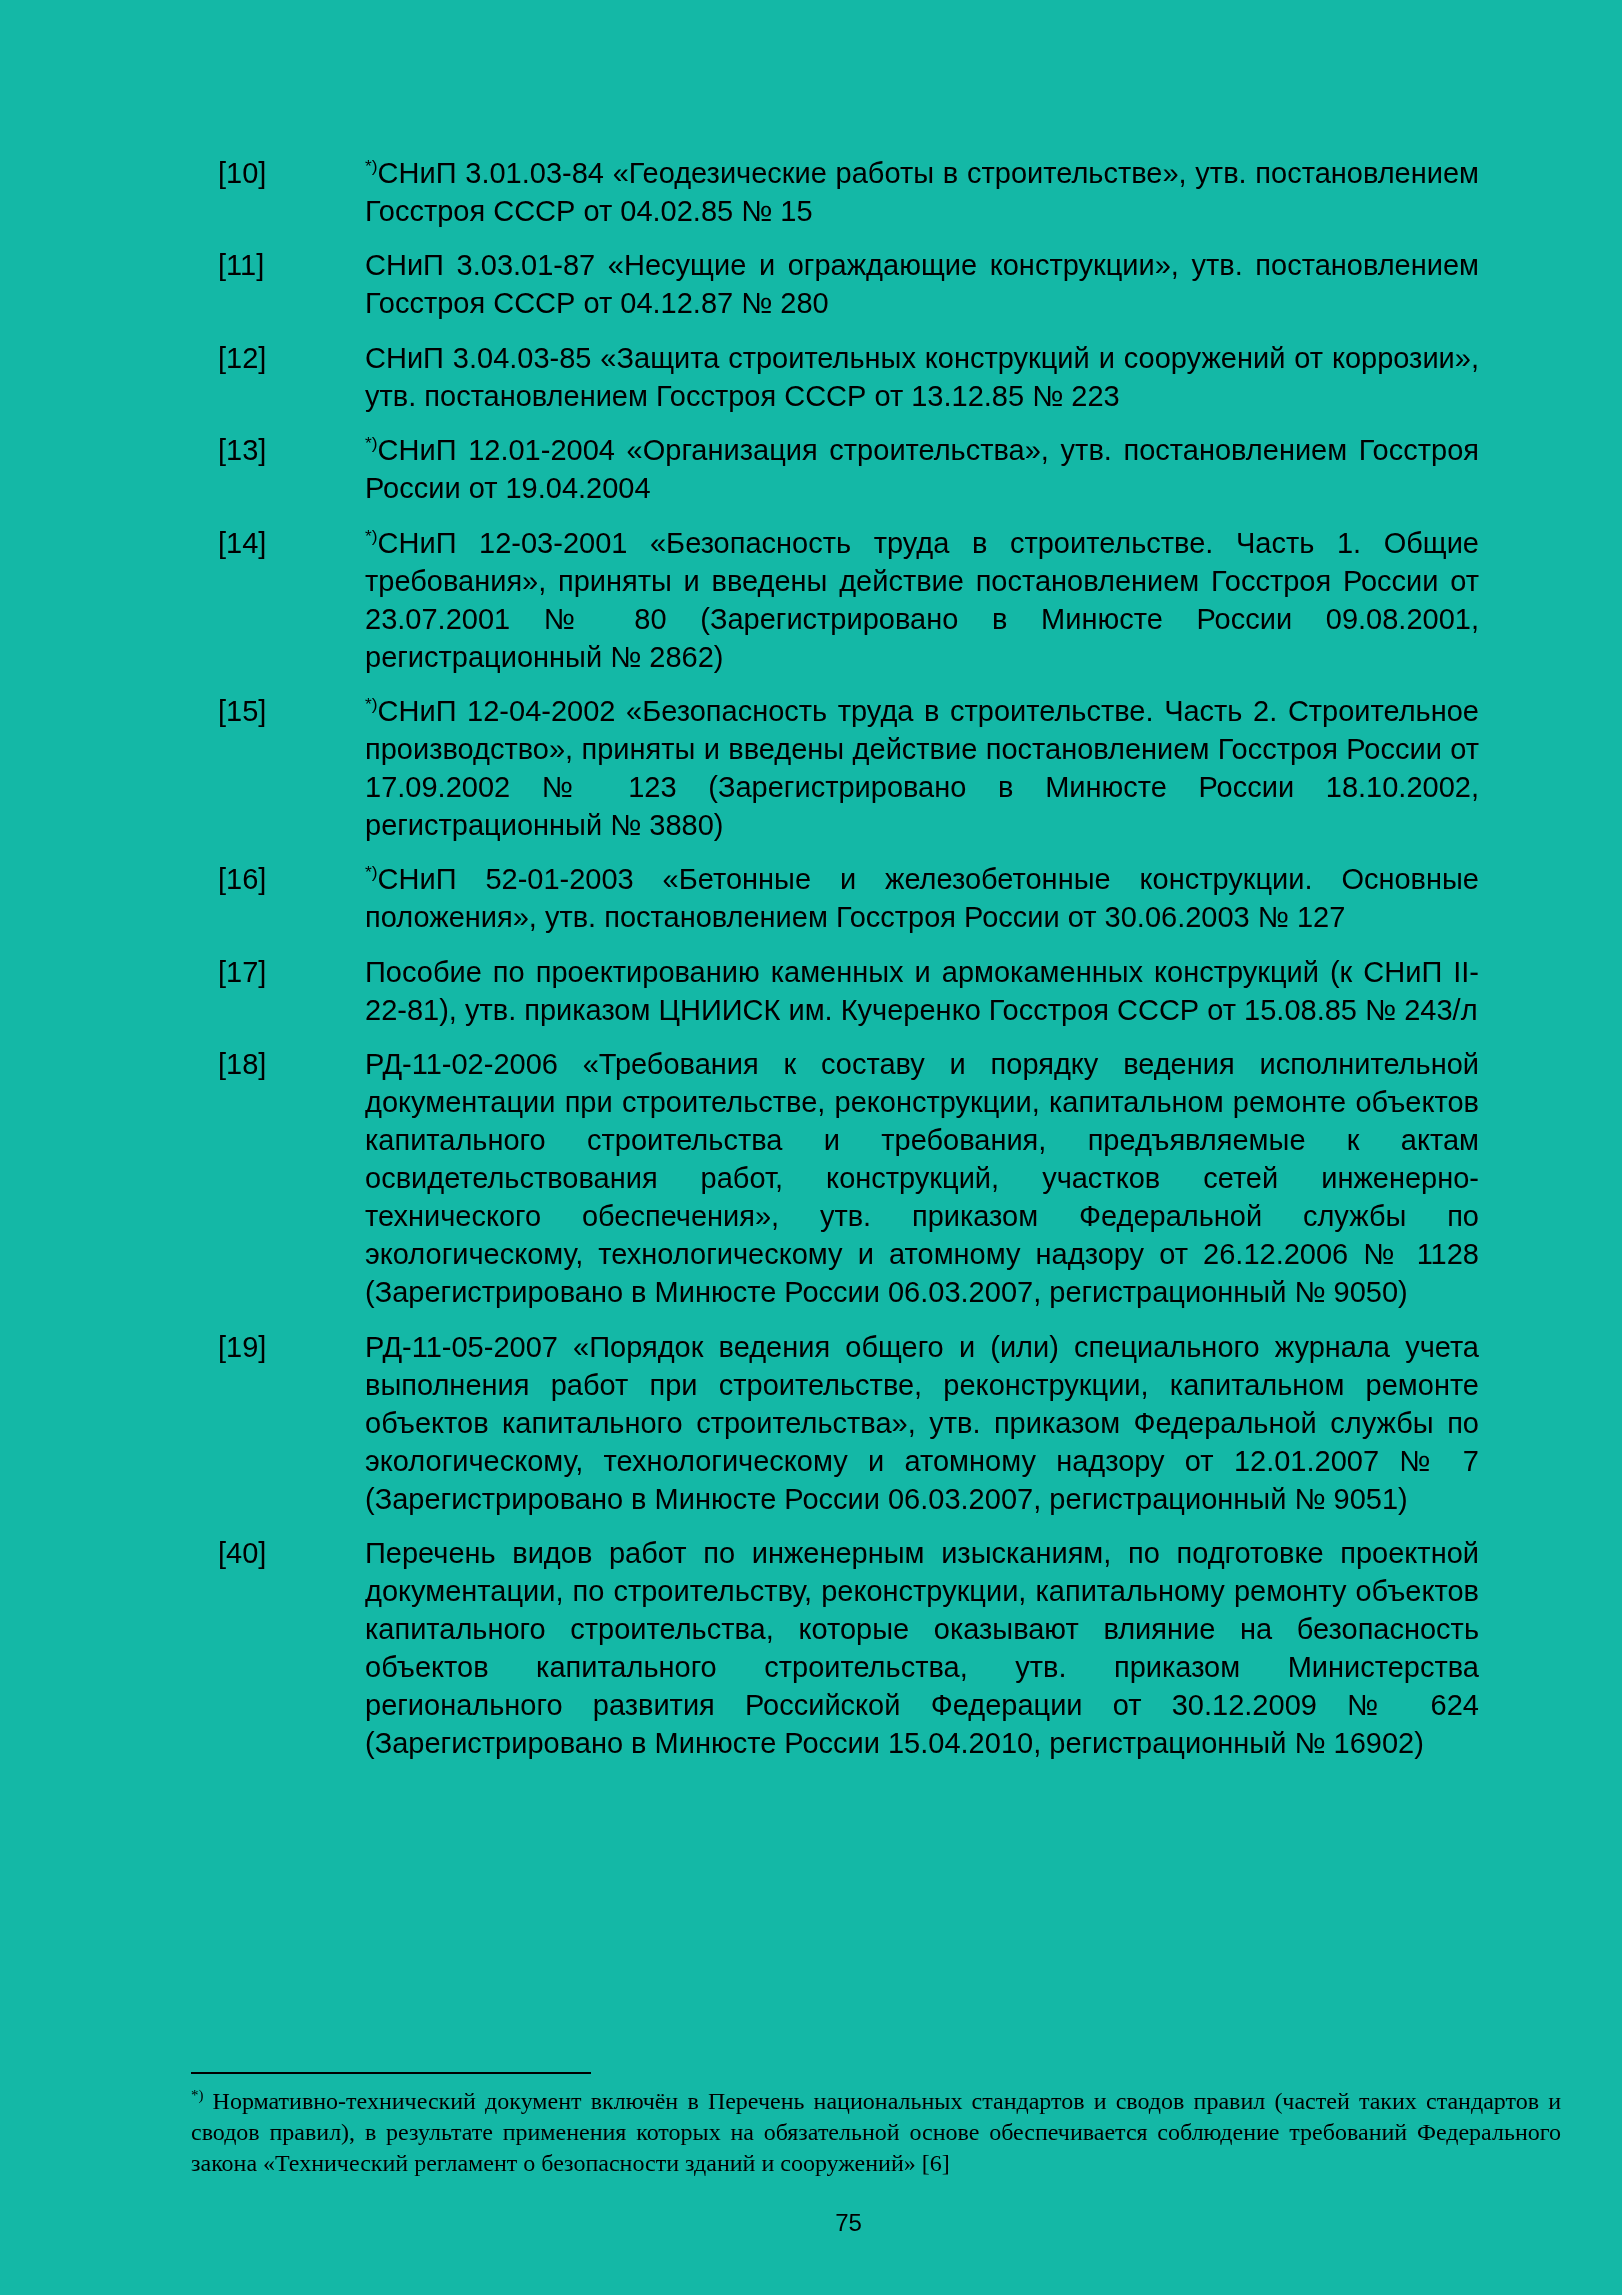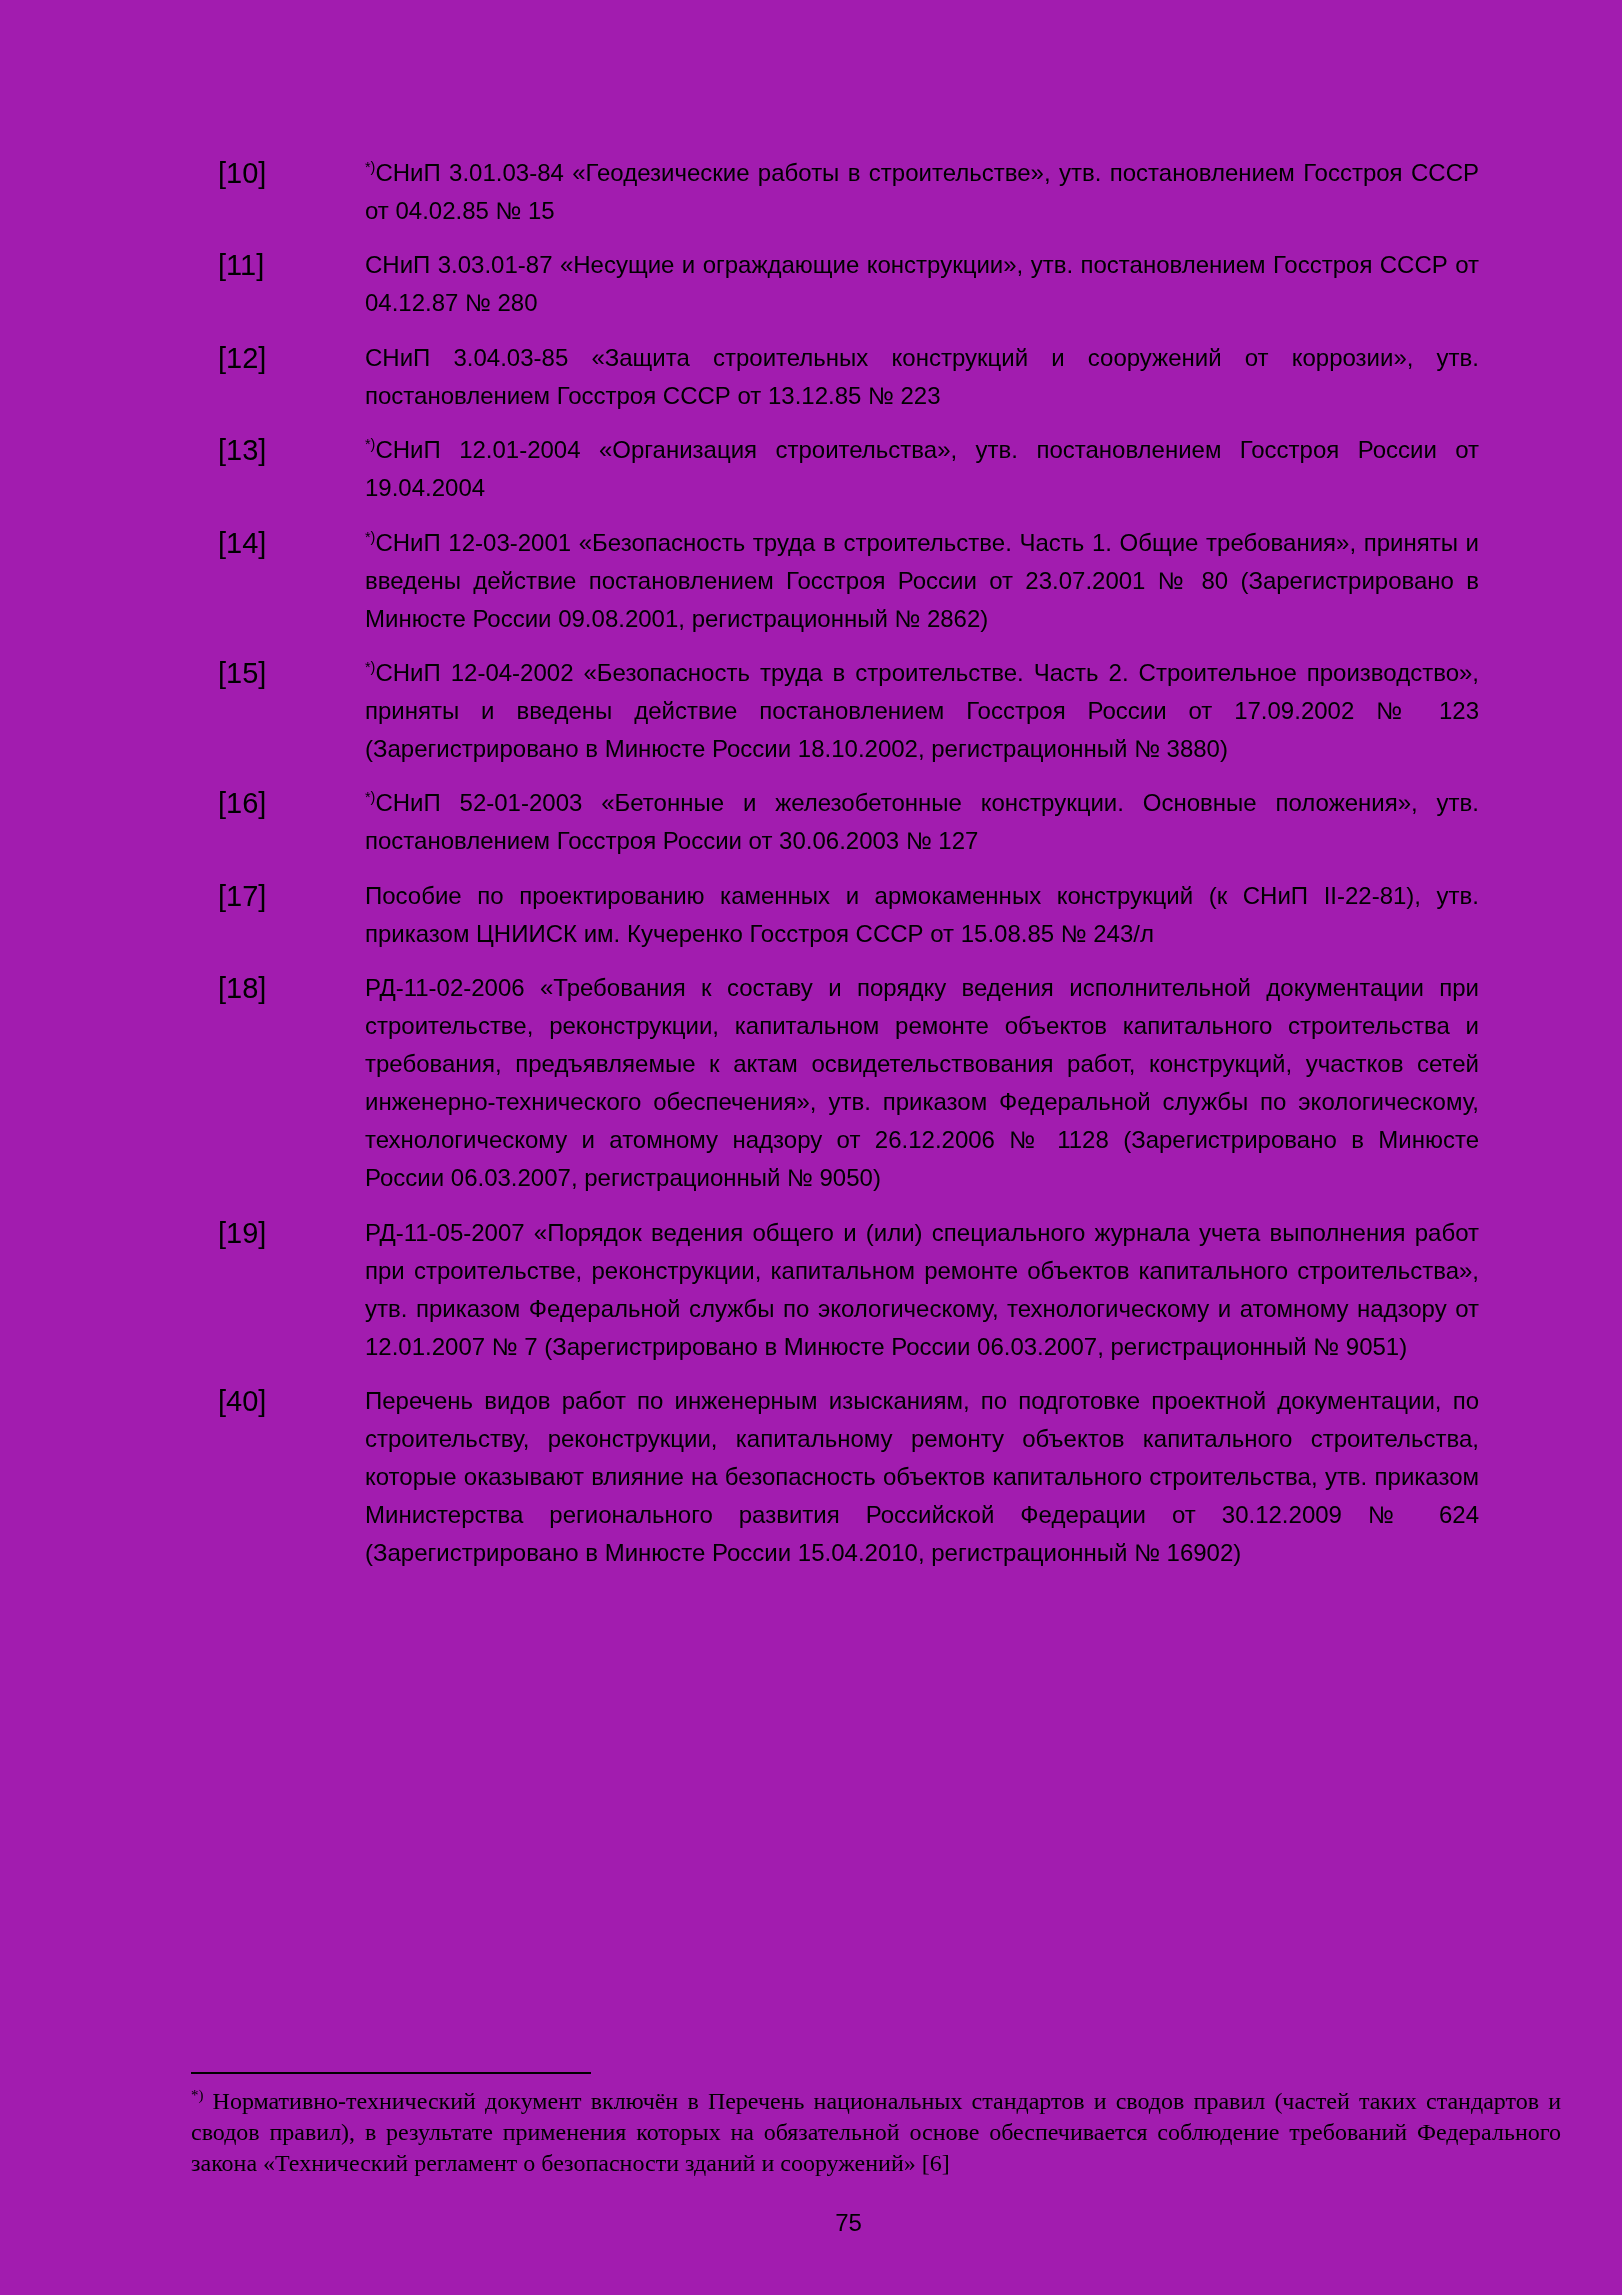--- a/index.html
+++ b/index.html
@@ -4,21 +4,21 @@
 <style>
   html, body {
     margin: 0;
     padding: 0;
     background: #ffffff;
   }
   .page {
     position: relative;
     width: 1622px;
     height: 2295px;
-    background: #a21caf;
+    background: #14b8a6;
     color: #000000;
     font-family: "Liberation Sans", "DejaVu Sans", sans-serif;
     display: flex;
     flex-direction: column;
     overflow: hidden;
     box-sizing: border-box;
   }
   .ref-list {
     margin: 154px 143px 0 218px;
   }
@@ -26,21 +26,21 @@
     display: flex;
     margin-bottom: 16.4px;
   }
   .ref-num {
     flex: 0 0 147px;
     font-size: 29px;
     line-height: 38px;
   }
   .ref-text {
     flex: 1 1 auto;
-    font-size: 24px;
+    font-size: 29px;
     line-height: 38px;
     text-align: justify;
   }
   sup.marker {
     font-size: 0.60em;
     line-height: 0;
     vertical-align: super;
   }
   .spacer {
     flex: 1 1 auto;

